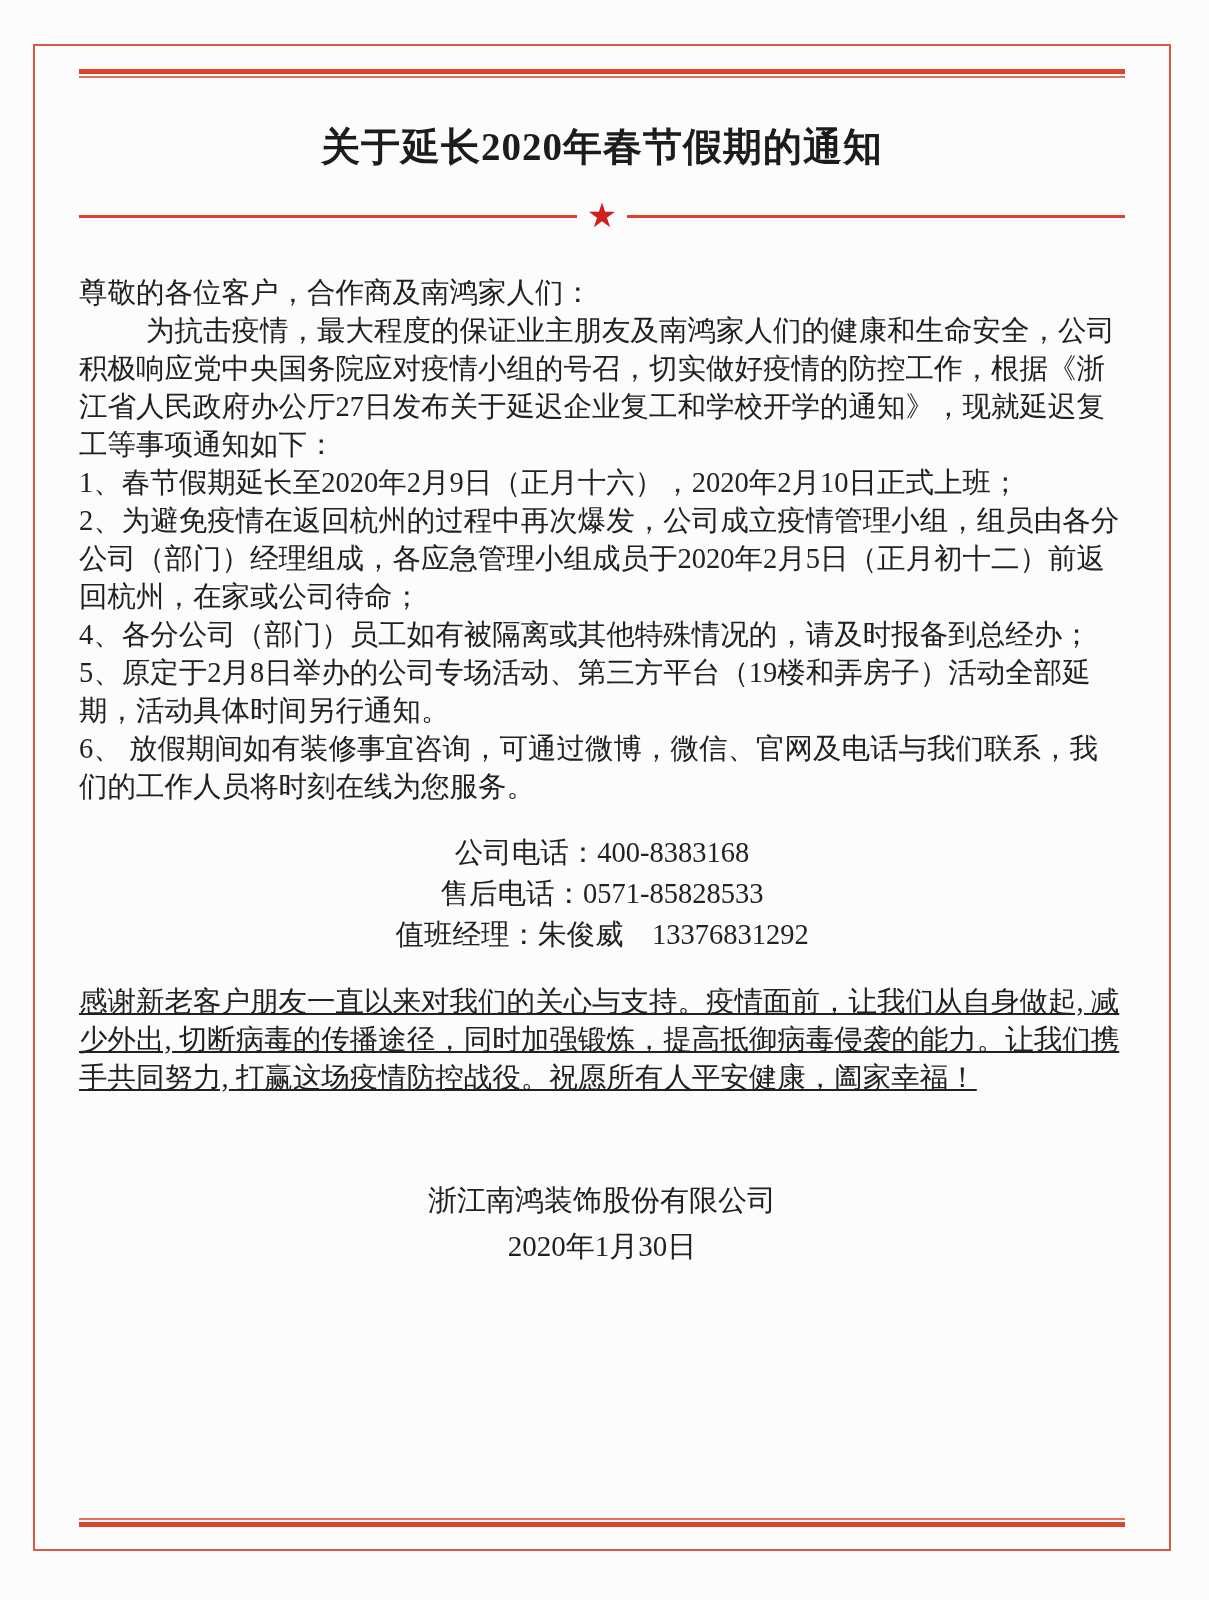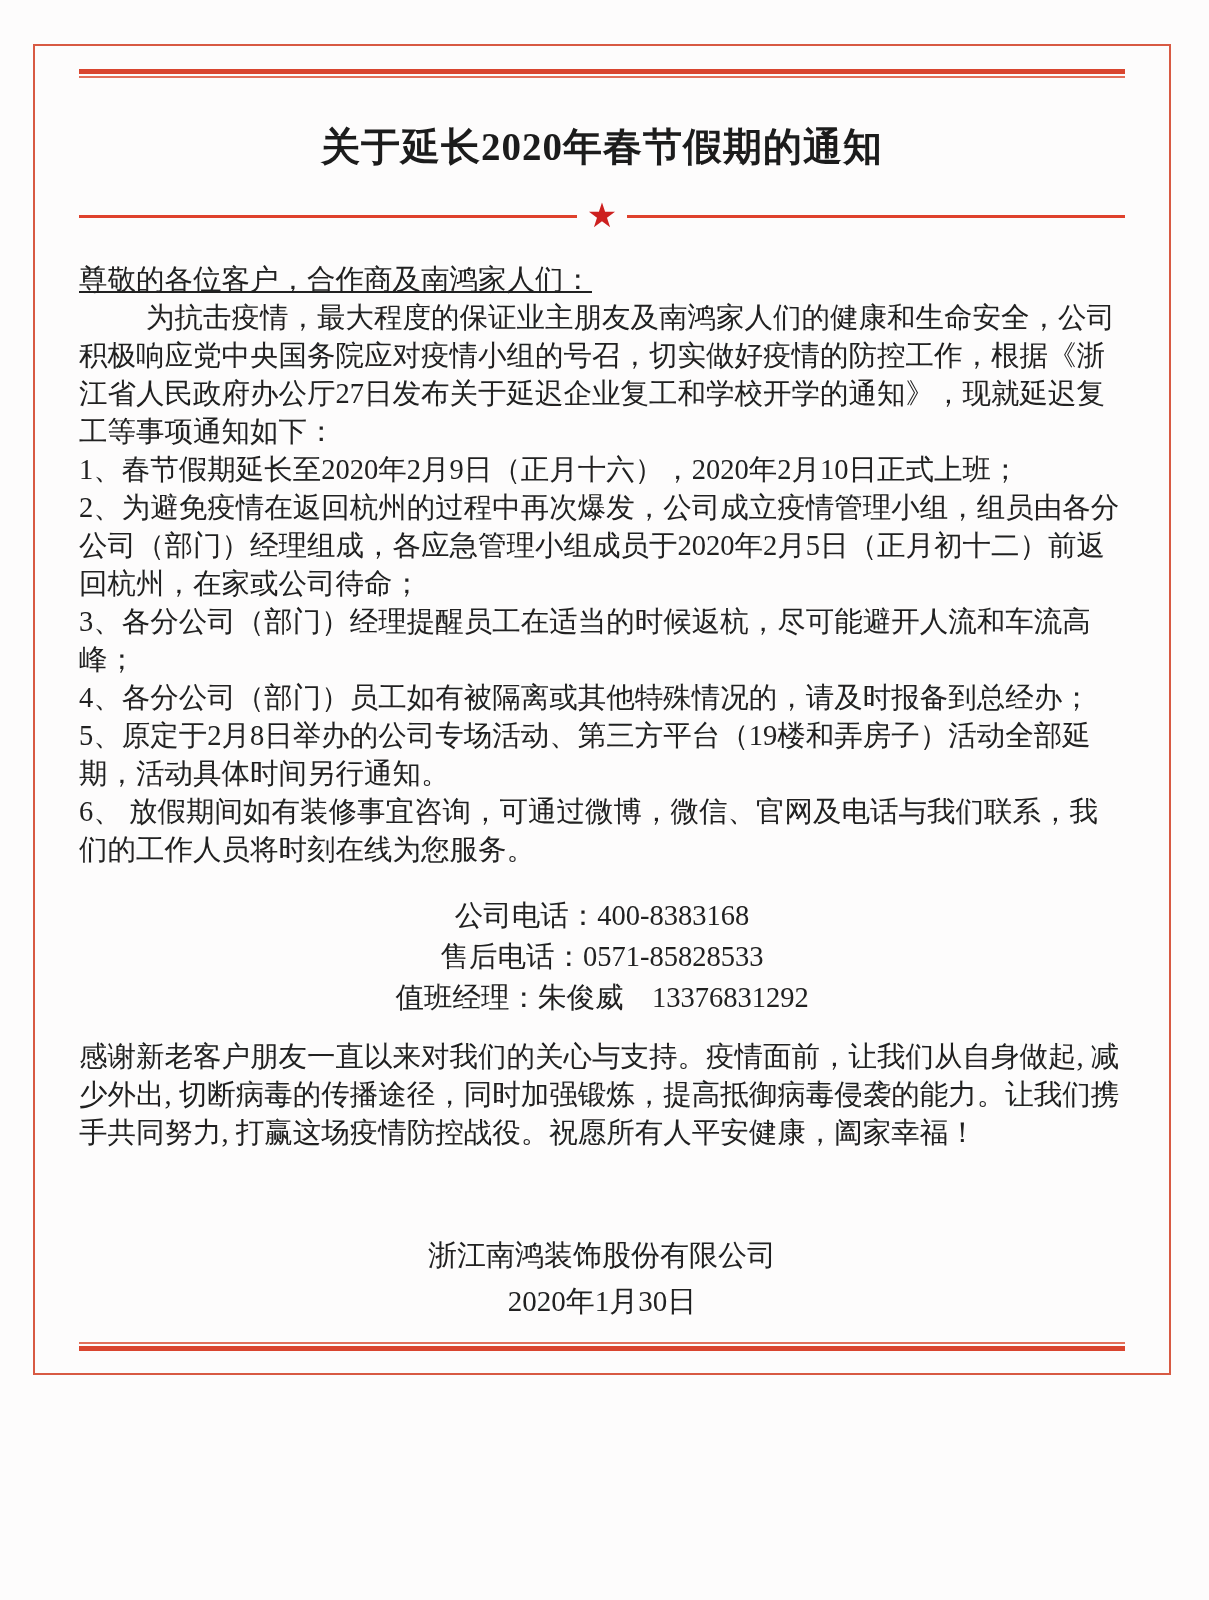--- a/index.html
+++ b/index.html
@@ -9,21 +9,21 @@
     width:1209px; height:1600px;
     margin:0 auto;
     background:#fdfcfc;
     font-family:"Liberation Serif","DejaVu Serif",serif;
     color:#212121;
     overflow:hidden;
   }
   .frame {
     position:absolute;
     left:33px; top:44px;
-    width:1138px; height:1331px;
+    width:1138px; height:1507px;
     border:2px solid #d85a43;
     display:flex; flex-direction:column;
     padding:0 44px;
   }
   .rule { width:100%; height:9px; }
   .rule-top {
     margin-top:23px;
     border-top:5px solid #d9452f;
     border-bottom:2px solid #e2705b;
   }
@@ -47,25 +47,25 @@
     height:36px;
   }
   .star-divider .line { flex:1; height:3px; background:#df412c; }
   .star-divider .star {
     color:#cd201f;
     font-size:34px;
     line-height:36px;
     margin:0 10px;
   }
   .body { font-size:28.5px; line-height:38px; }
-  .greeting { margin-top:27px;text-decoration:underline; }
+  .greeting { margin-top:40px; }
   .intro { text-indent:2.35em; }
   .item { }
   .contacts { margin-top:26px; text-align:center; line-height:41px; }
-  .closing { margin-top:20px; }
+  .closing { margin-top:28px;text-decoration:underline; }
   .signature { margin-top:80px; text-align:center; line-height:46px; font-size:29px; }
 </style>
 </head>
 <body>
 
 <div class="page">
   <div class="frame">
 
     <div class="rule rule-top"></div>
 
@@ -76,21 +76,20 @@
       <span class="star">★</span>
       <span class="line"></span>
     </div>
 
     <div class="body">
       <p class="greeting">尊敬的各位客户，合作商及南鸿家人们：</p>
       <p class="intro">为抗击疫情，最大程度的保证业主朋友及南鸿家人们的健康和生命安全，公司积极响应党中央国务院应对疫情小组的号召，切实做好疫情的防控工作，根据《浙江省人民政府办公厅27日发布关于延迟企业复工和学校开学的通知》，现就延迟复工等事项通知如下：</p>
 
       <p class="item">1、春节假期延长至2020年2月9日（正月十六），2020年2月10日正式上班；</p>
       <p class="item">2、为避免疫情在返回杭州的过程中再次爆发，公司成立疫情管理小组，组员由各分公司（部门）经理组成，各应急管理小组成员于2020年2月5日（正月初十二）前返回杭州，在家或公司待命；</p>
-      <p class="item">3、各分公司（部门）经理提醒员工在适当的时候返杭，尽可能避开人流和车流高峰；</p>
       <p class="item">4、各分公司（部门）员工如有被隔离或其他特殊情况的，请及时报备到总经办；</p>
       <p class="item">5、原定于2月8日举办的公司专场活动、第三方平台（19楼和弄房子）活动全部延期，活动具体时间另行通知。</p>
       <p class="item">6、 放假期间如有装修事宜咨询，可通过微博，微信、官网及电话与我们联系，我们的工作人员将时刻在线为您服务。</p>
 
       <div class="contacts">
         <p>公司电话：400-8383168</p>
         <p>售后电话：0571-85828533</p>
         <p>值班经理：朱俊威　13376831292</p>
       </div>
 

